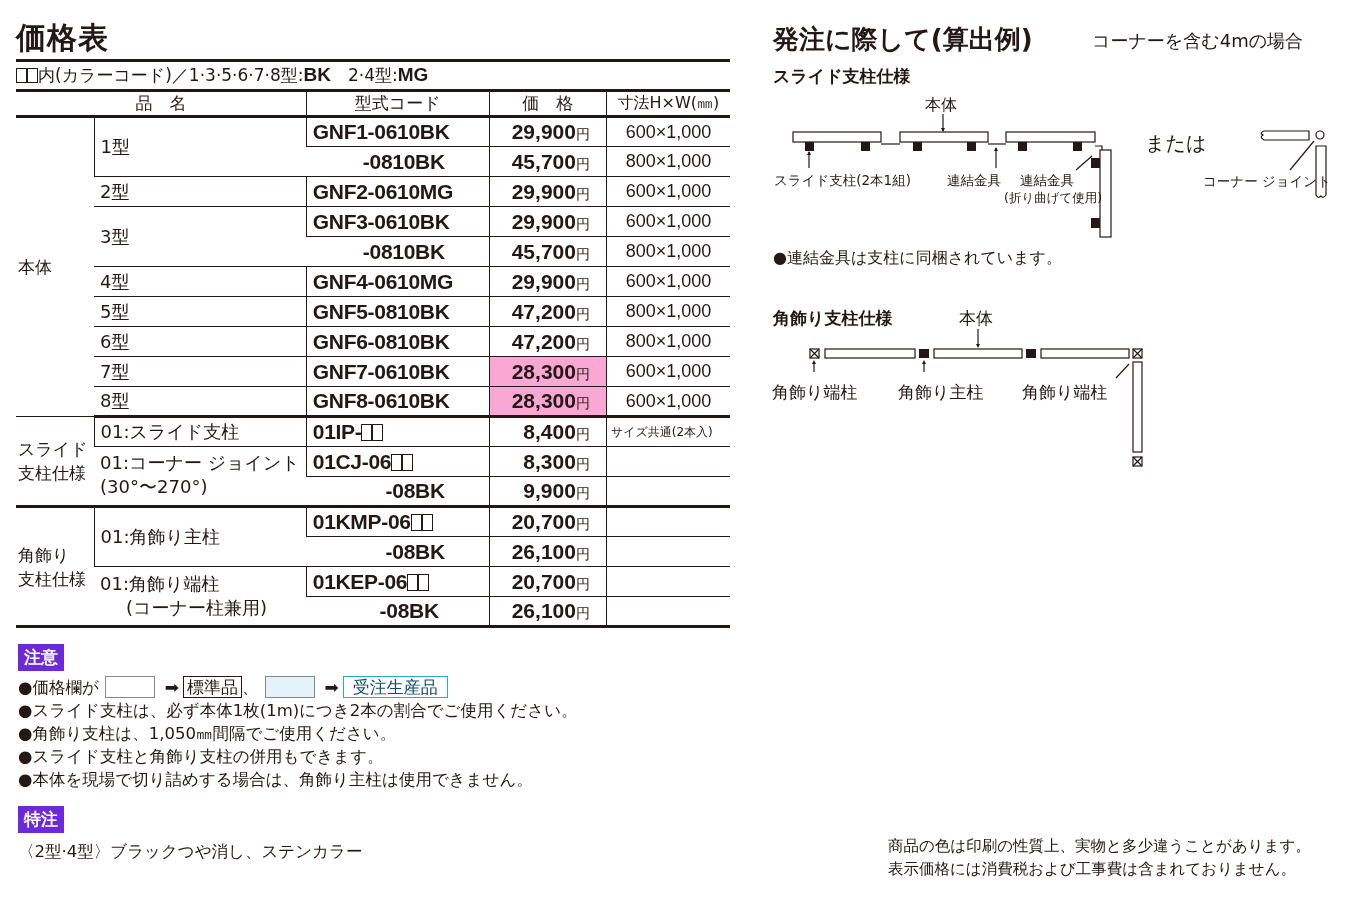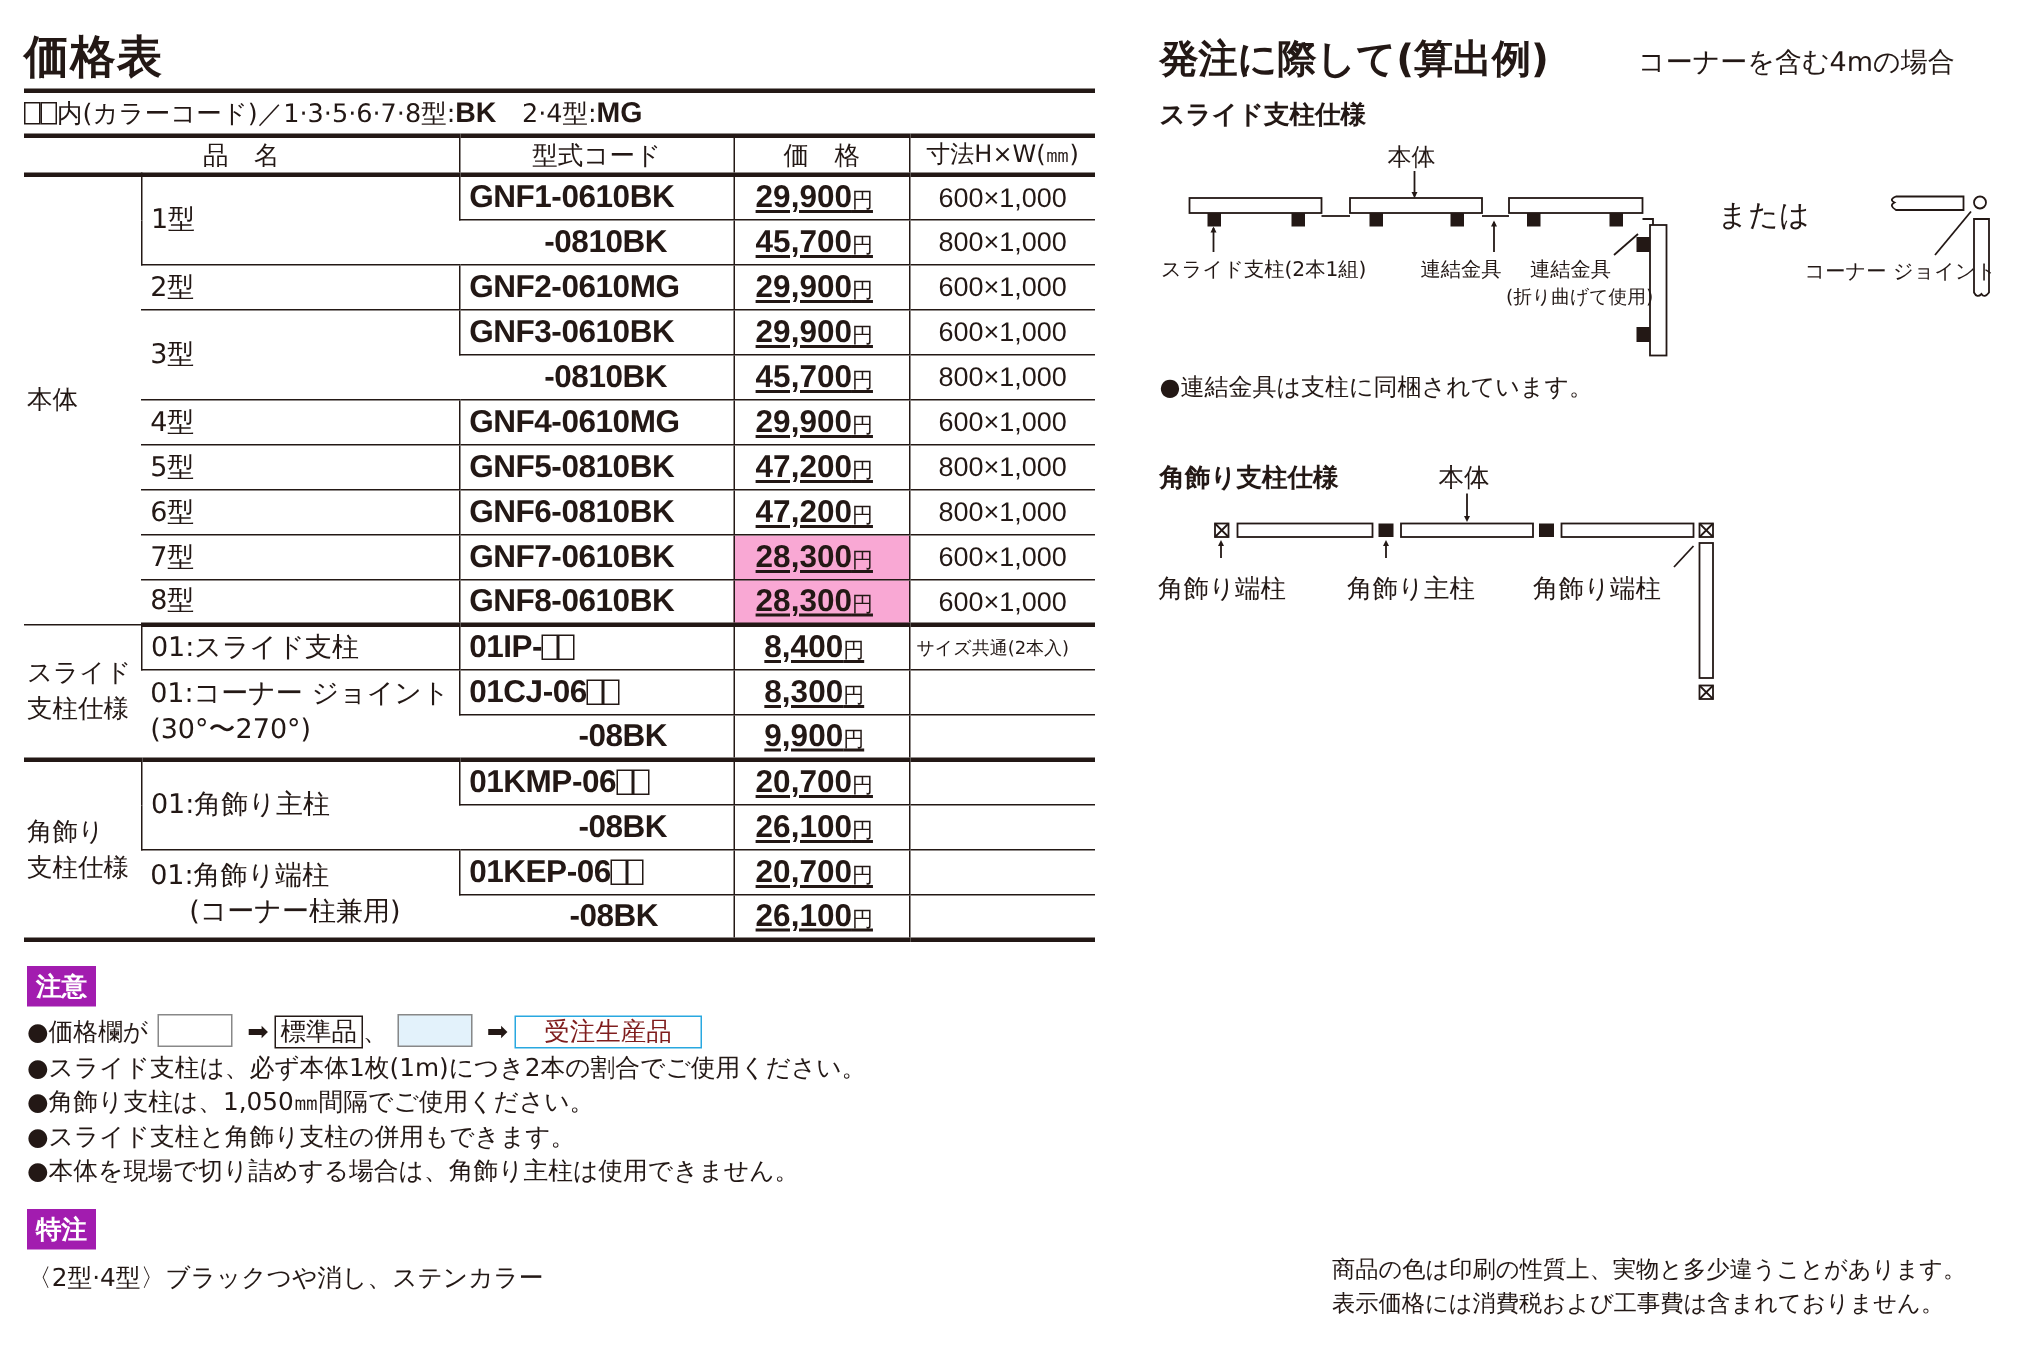--- a/index.html
+++ b/index.html
@@ -16,35 +16,35 @@
 
   table.price { position: absolute; left: 16px; top: 89px; width: 714px; border-collapse: collapse; font-size: 17px; }
   table.price td, table.price th { border-bottom: 1px solid #231815; border-left: 1px solid #231815; height: 30px; padding: 0 6px; white-space: nowrap; font-weight: normal; }
   table.price tr > :first-child { border-left: none; }
   table.price thead th { border-top: 3px solid #231815; border-bottom: 3px solid #231815; height: 19px; text-align: center; font-size: 17px; }
   .thick-b td { border-bottom: 3px solid #231815 !important; }
   .group { vertical-align: middle; font-size: 17px; padding-left: 2px !important; line-height: 24px; }
   .name { vertical-align: middle; font-size: 18px; line-height: 24px; }
   .code { font-family: "Liberation Sans", sans-serif; font-weight: bold !important; font-size: 21px; text-align: left; letter-spacing: -0.3px; }
   .code.right { text-align: right; padding-right: 44px !important; }
-  .price-c { font-family: "Liberation Sans", sans-serif; font-weight: bold !important; font-size: 21px; text-align: center; padding-right: 16px !important; text-decoration: underline; }
+  .price-c { font-family: "Liberation Sans", sans-serif; font-weight: bold !important; font-size: 21px; text-align: right; padding-right: 16px !important; }
   .price-c .yen { font-family: "DejaVu Sans", sans-serif; font-weight: normal; font-size: 14px; }
   .size { font-family: "Liberation Sans", sans-serif; font-size: 18px; text-align: center; }
   .size.small { font-family: "DejaVu Sans", sans-serif; font-size: 12px; text-align: left; padding-left: 4px !important; }
   .hl { background: #f9a8d4; }
   .csq { display: inline-block; width: 11px; height: 17px; border: 1px solid #231815; vertical-align: -2px; }
 
   
-  .label-box { background: #a21caf; color: #fff; font-size: 17px; font-weight: bold; padding: 2px 6px; }
+  .label-box { background: #6d28d9; color: #fff; font-size: 17px; font-weight: bold; padding: 2px 6px; }
   .notes { left: 18px; top: 676px; font-size: 16.5px; line-height: 23px; white-space: nowrap; }
   .note-line { display: block; }
   .box-empty { display: inline-block; width: 50px; height: 22px; border: 1px solid #888; vertical-align: -5px; margin: 0 6px; }
   .box-blue { display: inline-block; width: 50px; height: 22px; border: 1px solid #888; background: #e3f2fb; vertical-align: -5px; margin: 0 6px; }
   .tag-std { display: inline-block; border: 1.5px solid #231815; padding: 0 3px; line-height: 20px; font-size: 17px; }
-  .tag-order { display: inline-block; border: 1.5px solid #29a8e0; color: #7f1d1d; padding: 0 19px; line-height: 20px; font-size: 17px; }
+  .tag-order { display: inline-block; border: 1.5px solid #29a8e0; color: #0c4a6e; padding: 0 9px; line-height: 20px; font-size: 17px; }
   .arrow { font-size: 17px; margin: 0 4px; }
   .special { left: 18px; top: 840px; font-size: 16.5px; line-height: 23px; white-space: nowrap; }
 
   
   .r-title { left: 773px; top: 22px; font-size: 26px; font-weight: bold; white-space: nowrap; }
   .r-sub { left: 1092px; top: 29px; font-size: 18px; white-space: nowrap; }
   .r-h2 { font-size: 17px; font-weight: bold; white-space: nowrap; }
   .r-txt { font-size: 16px; white-space: nowrap; }
   .r-small { font-size: 13.5px; white-space: nowrap; line-height: 17px; }
   .disclaimer { left: 888px; top: 835px; font-size: 15.5px; line-height: 23px; white-space: nowrap; }

